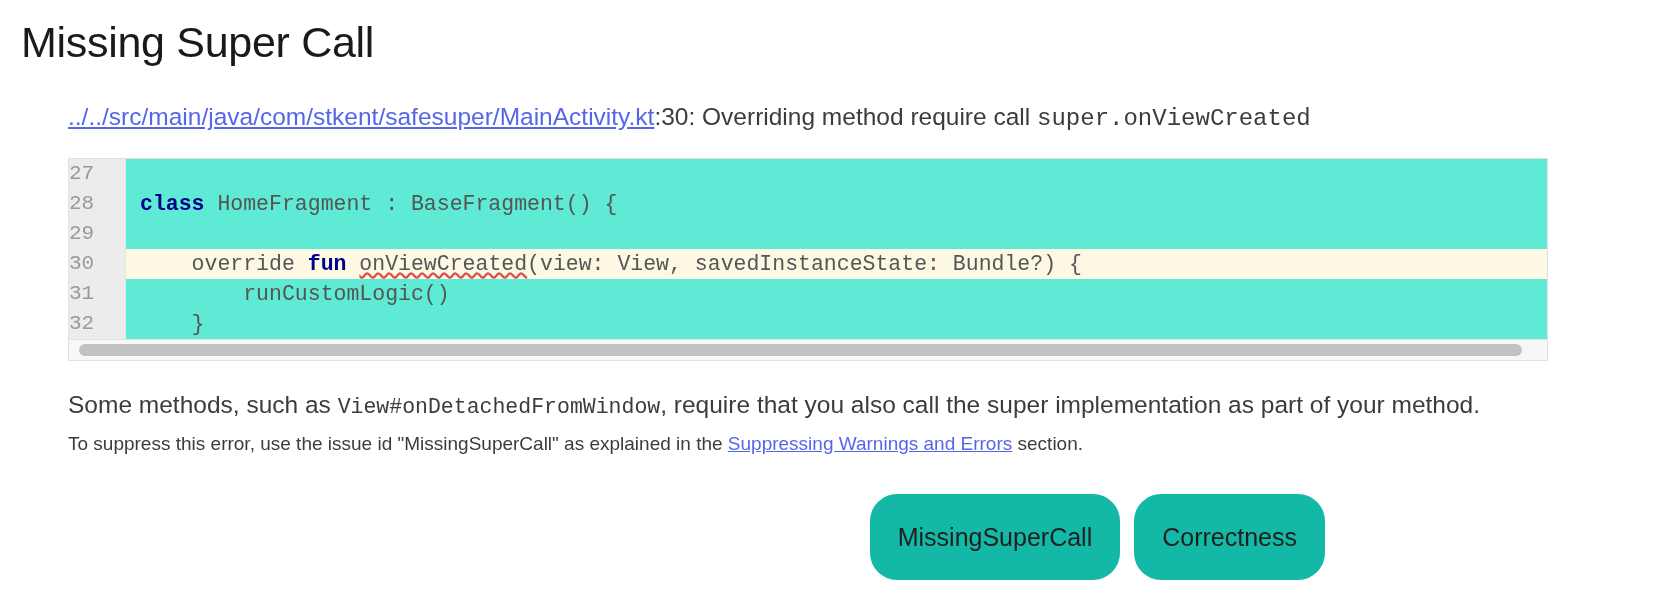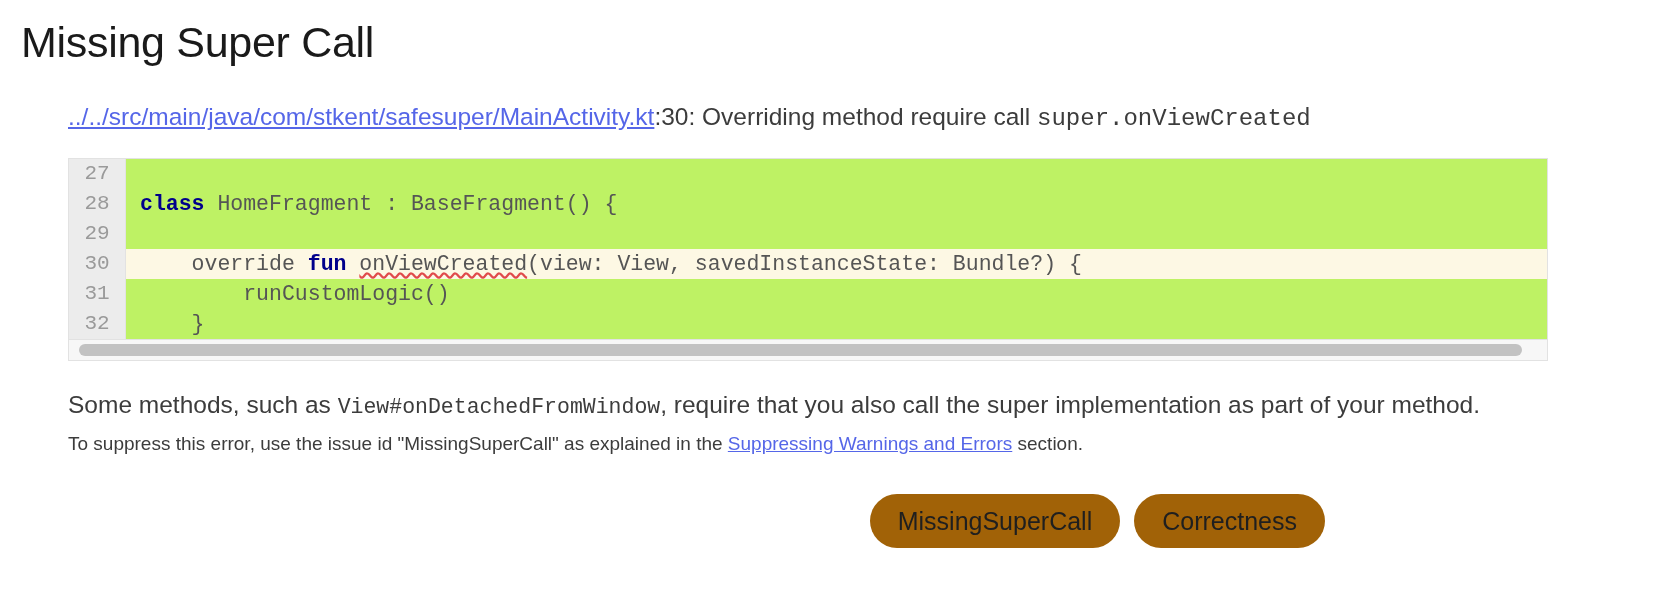--- a/index.html
+++ b/index.html
@@ -83,28 +83,28 @@
   }
   td.gutter-cell {
     width: 56px;
     background: #ececec;
     border-right: 1px solid #e2e2e2;
   }
   .gutter-num {
     display: block;
     height: 30px;
     line-height: 30px;
-    text-align: center;
+    text-align: left;
     font-family: "Liberation Mono", "DejaVu Sans Mono", monospace;
     font-size: 21px;
     color: #9a9a9a;
     user-select: none;
   }
   td.code-cell {
-    background: #bef264;
+    background: #5eead4;
   }
   .code-line {
     height: 30px;
     line-height: 30px;
     white-space: pre;
     font-family: "Liberation Mono", "DejaVu Sans Mono", monospace;
     font-size: 21.5px;
     color: #555555;
     padding-left: 14px;
   }
@@ -150,27 +150,27 @@
   .badge-row {
     position: absolute;
     right: 33px;
     top: 494px;
     display: flex;
     flex-direction: row;
     gap: 14px;
     align-items: center;
   }
   .badge {
-    background: #a16207;
+    background: #14b8a6;
     border-radius: 27px;
     height: 54px;
     display: flex;
     align-items: center;
     justify-content: center;
-    padding: 0 28px;
+    padding: 16px 28px;
     font-size: 25px;
     color: #1f1f1f;
     white-space: nowrap;
     cursor: default;
   }
 </style>
 </head>
 <body>
 
 <div class="page">

